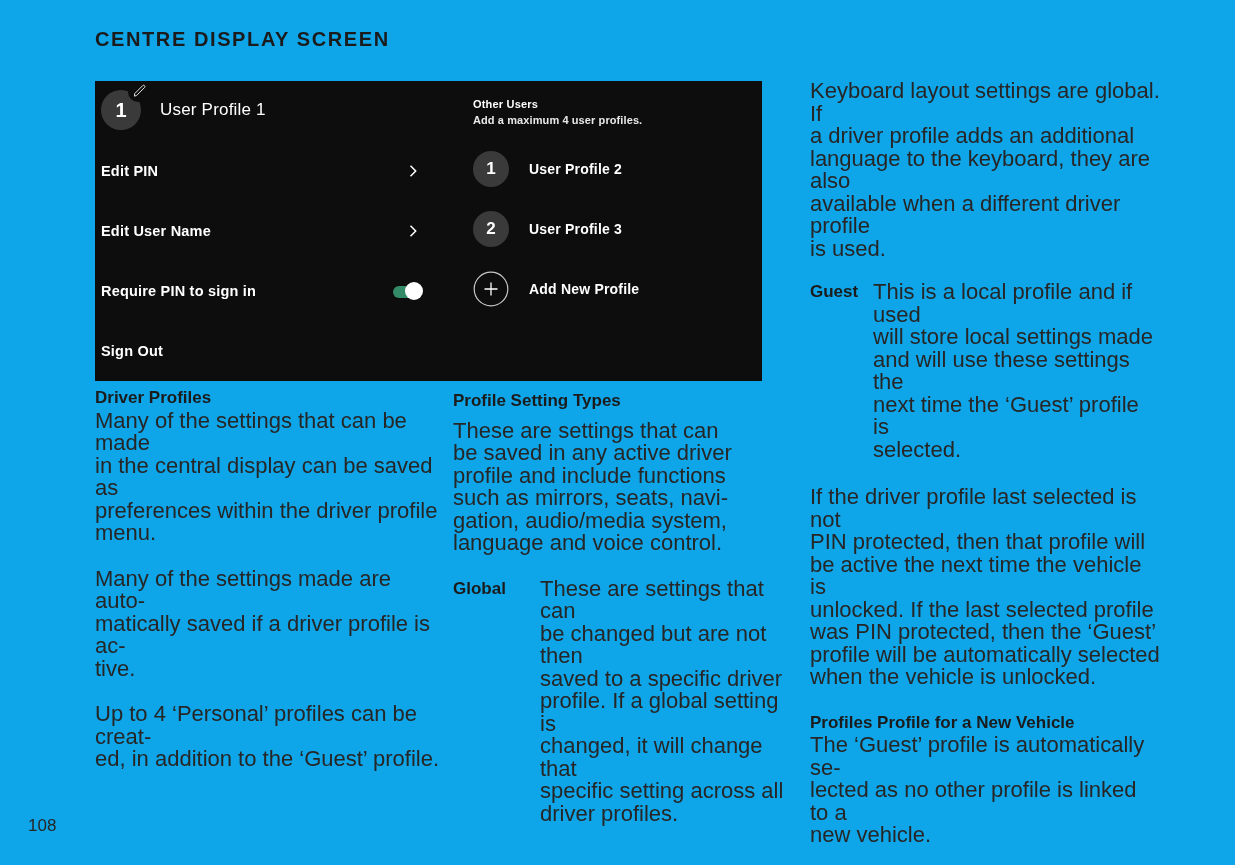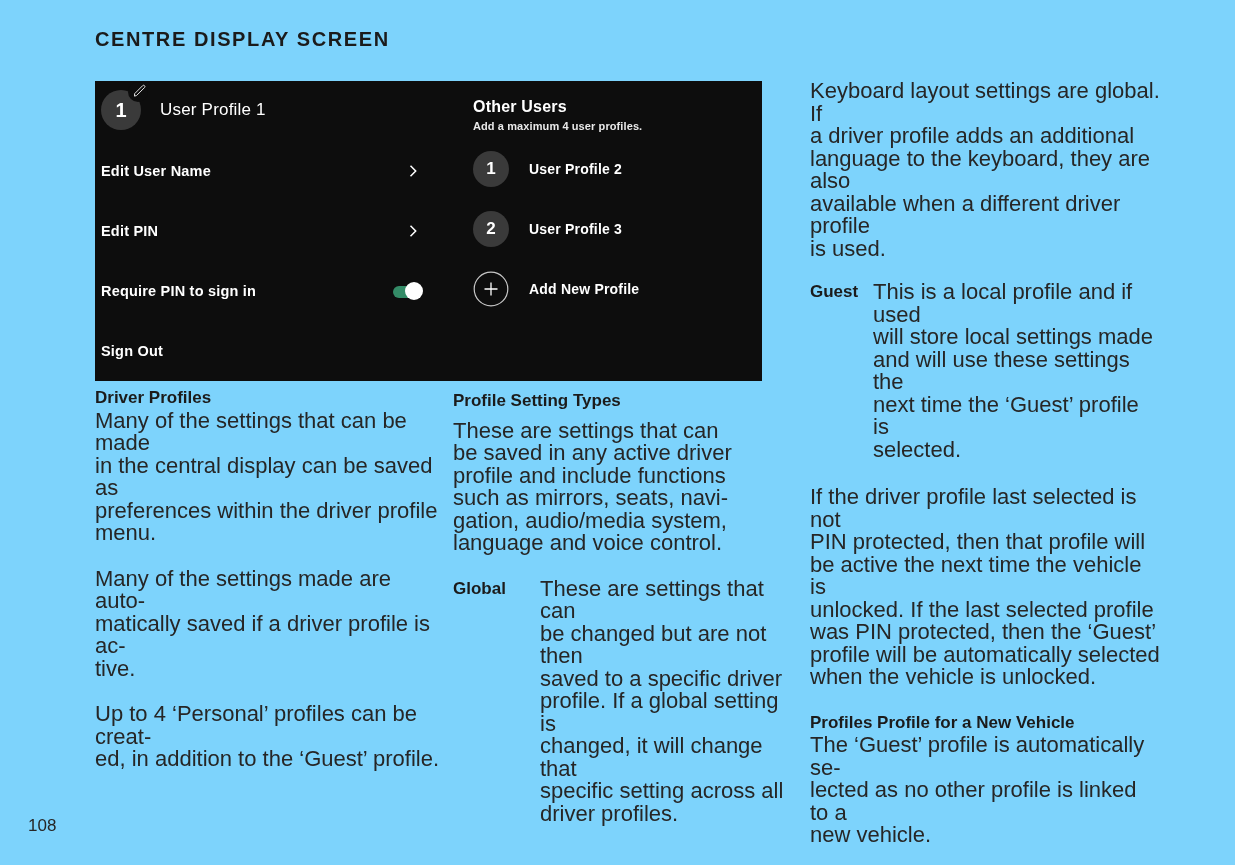--- a/index.html
+++ b/index.html
@@ -1,21 +1,21 @@
 <!DOCTYPE html>
 <html><head>
 <meta charset="utf-8">
 <style>
   * { margin: 0; padding: 0; box-sizing: border-box; }
   html, body { background: #ffffff; }
   .page {
     position: relative;
     width: 1235px;
     height: 865px;
-    background: #7dd3fc;
+    background: #0ea5e9;
     font-family: "Liberation Sans", "DejaVu Sans", sans-serif;
     color: #262626;
     overflow: hidden;
   }
 
   
   .page-title {
     position: absolute;
     left: 95px; top: 28px;
     font-size: 20px;
@@ -109,21 +109,21 @@
     border-radius: 50%;
     background: #ffffff;
   }
 
   .panel-right {
     position: absolute;
     left: 378px; top: 0; right: 0;
   }
   .other-users-header { height: 58px; padding-top: 17px; }
   .other-users-title {
-    font-size: 16px;
+    font-size: 11px;
     font-weight: 600;
     letter-spacing: 0.2px;
   }
   .other-users-subtitle {
     margin-top: 4px;
     font-size: 11px;
     font-weight: 600;
     color: #e9e9e9;
     letter-spacing: 0.1px;
   }
@@ -201,28 +201,28 @@
           <span>1</span>
           <span class="pencil-notch"></span>
           <svg class="pencil-icon" viewBox="0 0 24 24">
             <path d="M4 21l3.2-0.9L20 7.3a2.1 2.1 0 0 0-3-3L4.2 17.1 4 21z" fill="none" stroke="#e6e6e6" stroke-width="1.6" stroke-linejoin="round"></path>
           </svg>
         </div>
         <div class="profile-name">User Profile 1</div>
       </div>
 
       <div class="menu-row">
-        <span class="menu-label">Edit User Name</span>
+        <span class="menu-label">Edit PIN</span>
         <svg class="chevron-icon" viewBox="0 0 16 16">
           <path d="M5.5 2.8l5.2 5.2-5.2 5.2" fill="none" stroke="#ffffff" stroke-width="1.5"></path>
         </svg>
       </div>
 
       <div class="menu-row">
-        <span class="menu-label">Edit PIN</span>
+        <span class="menu-label">Edit User Name</span>
         <svg class="chevron-icon" viewBox="0 0 16 16">
           <path d="M5.5 2.8l5.2 5.2-5.2 5.2" fill="none" stroke="#ffffff" stroke-width="1.5"></path>
         </svg>
       </div>
 
       <div class="menu-row">
         <span class="menu-label">Require PIN to sign in</span>
         <span class="toggle">
           <span class="track"></span>
           <span class="knob"></span>

